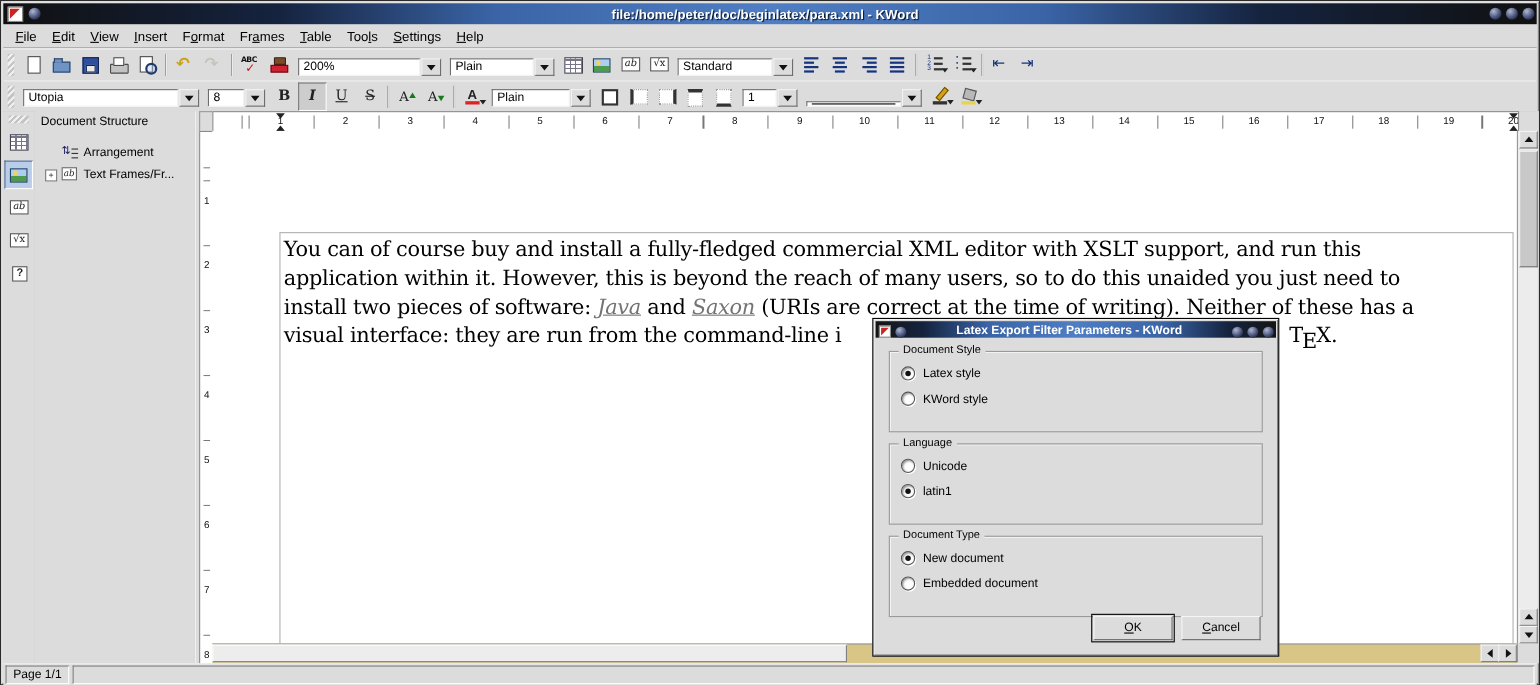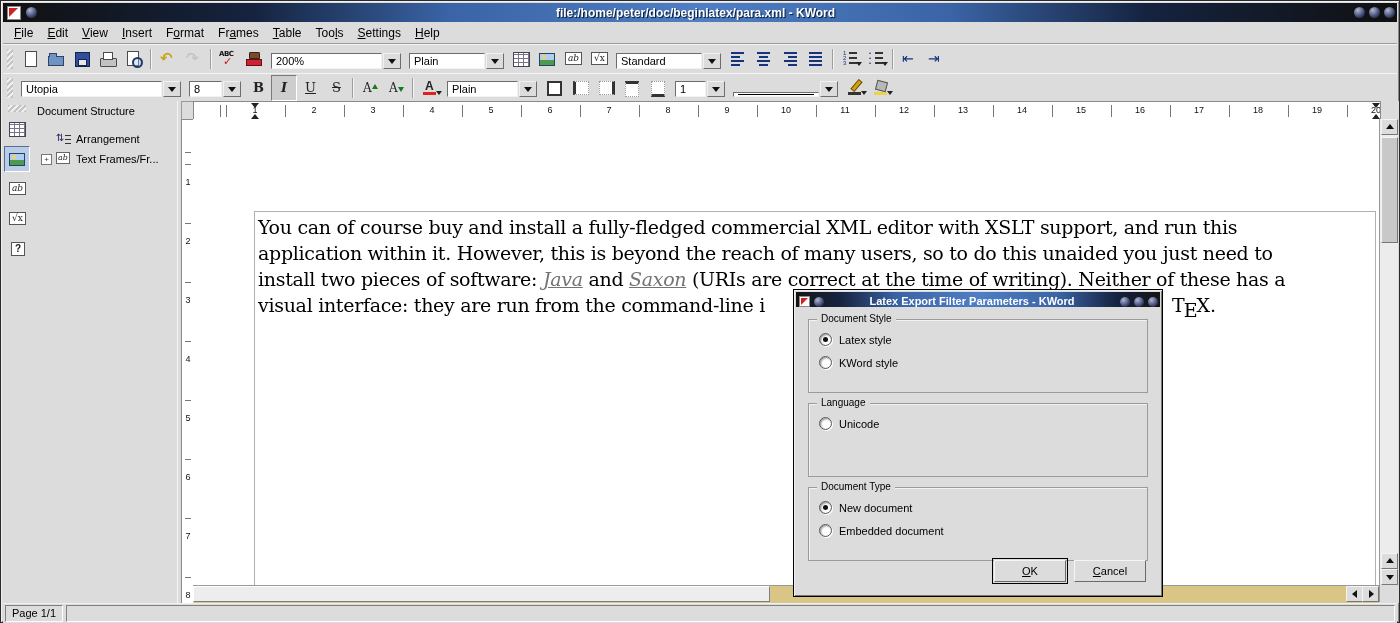--- a/index.html
+++ b/index.html
@@ -547,20 +547,24 @@
             <span class="radio"></span>
             <span class="radio-label">KWord style</span>
           </div>
         </div>
         <div class="group">
           <span class="legend">Language</span>
           <div class="radio-row">
             <span class="radio"></span>
             <span class="radio-label">Unicode</span>
           </div>
+          <div class="radio-row">
+            <span class="radio sel"></span>
+            <span class="radio-label">latin1</span>
+          </div>
         </div>
         <div class="group">
           <span class="legend">Document Type</span>
           <div class="radio-row">
             <span class="radio sel"></span>
             <span class="radio-label">New document</span>
           </div>
           <div class="radio-row">
             <span class="radio"></span>
             <span class="radio-label">Embedded document</span>

